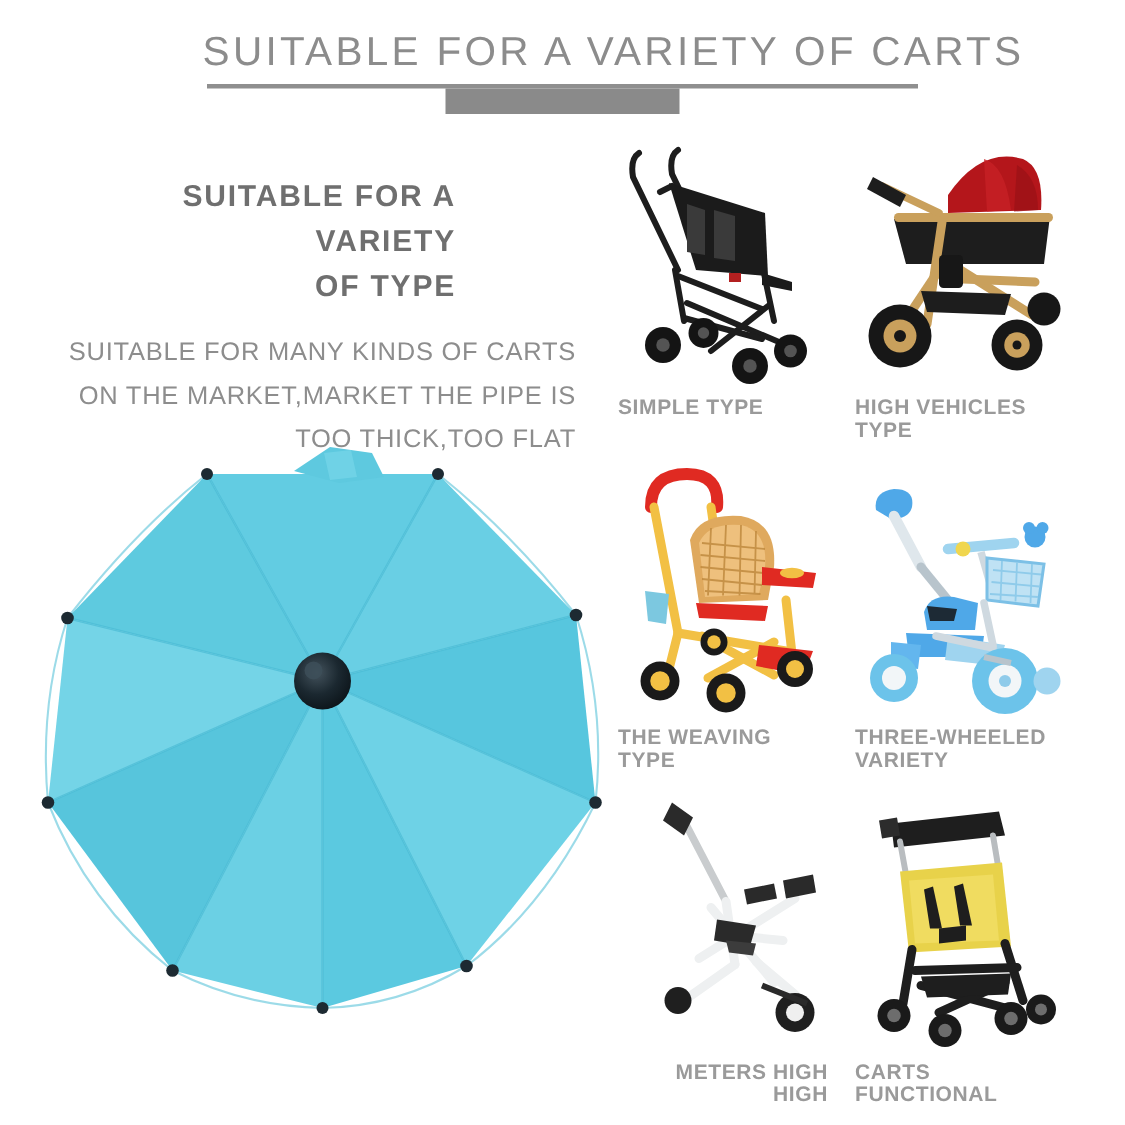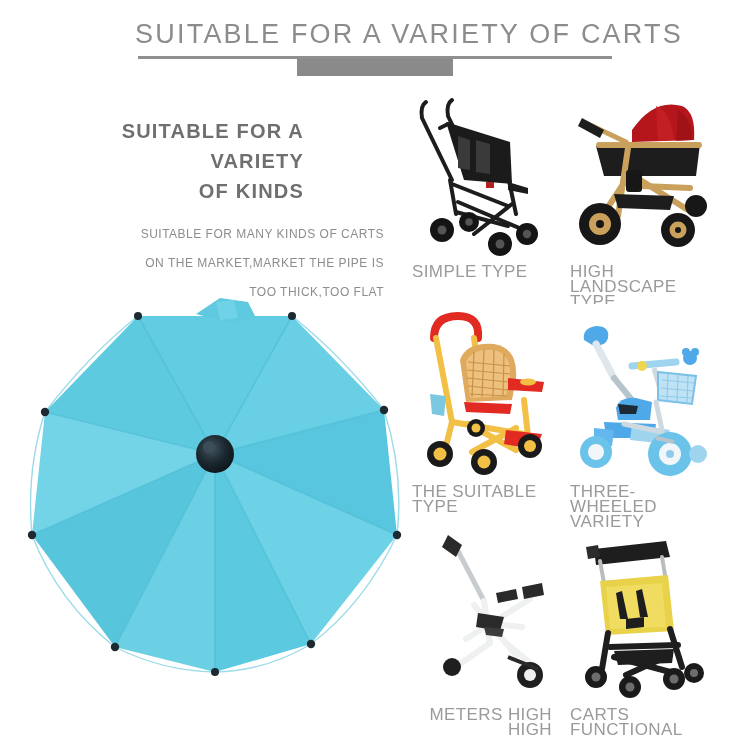--- a/index.html
+++ b/index.html
@@ -65,21 +65,21 @@
   .left-heading {
     font-size: 20px;
     color: #6f6f6f;
     font-weight: 700;
     letter-spacing: 1.2px;
     line-height: 30px;
     margin: 0 0 14px 0;
     width: 270px;
   }
   .left-body {
-    font-size: 12px;
+    font-size: 17px;
     color: #8d8d8d;
     letter-spacing: 0.5px;
     line-height: 29px;
     margin: 0;
   }
 
   
   .umbrella-wrap {
     position: absolute;
     left: 20px;
@@ -112,40 +112,41 @@
   .cart-photo {
     width: 152px;
     height: 178px;
     position: relative;
     overflow: hidden;
     background: #ffffff;
   }
   .cart-photo svg { display: block; }
   .cart-label {
     margin-top: 2px;
-    font-size: 17px;
+    font-size: 14px;
     line-height: 15px;
     color: #9a9a9a;
     letter-spacing: 0.4px;
     width: 140px;
+    font-weight: bold;
   }
 </style>
 </head>
 <body>
 
 <div class="header">
   <div class="header-title">SUITABLE FOR A VARIETY OF CARTS</div>
   <div class="header-rule"></div>
   <div class="header-block"></div>
 </div>
 
 <div class="left-col">
   <div class="left-heading">
     <span>SUITABLE FOR A VARIETY</span><br>
-    <span>OF KINDS</span>
+    <span>OF TYPE</span>
   </div>
   <div class="left-body">
     <span>SUITABLE FOR MANY KINDS OF CARTS</span><br>
     <span>ON THE MARKET,MARKET THE PIPE IS</span><br>
     <span>TOO THICK,TOO FLAT</span>
   </div>
 </div>
 
 <div class="umbrella-wrap">
   <svg class="umbrella-svg" width="390" height="395" viewBox="0 0 390 395">
@@ -295,21 +296,21 @@
           <circle cx="30" cy="140" r="11" fill="#c9a05c"></circle>
           <circle cx="30" cy="140" r="4" fill="#171717"></circle>
           <circle cx="108" cy="146" r="17" fill="#171717"></circle>
           <circle cx="108" cy="146" r="8.5" fill="#c9a05c"></circle>
           <circle cx="108" cy="146" r="3" fill="#171717"></circle>
           <circle cx="126" cy="122" r="11" fill="#171717"></circle>
         </g>
       </svg>
     </div>
     <div class="cart-label">
-      <span>HIGH LANDSCAPE</span><br>
+      <span>HIGH VEHICLES</span><br>
       <span>TYPE</span>
     </div>
   </div>
 
   <div class="cart-card c2">
     <div class="cart-photo">
       <svg width="152" height="178" viewBox="0 0 152 178">
 
         <path d="M22,34 Q22,12 46,12 Q68,12 66,34" stroke="#e02a22" stroke-width="8" fill="none" stroke-linecap="round"></path>
 
@@ -346,21 +347,21 @@
           <circle cx="72" cy="158" r="13" fill="#1a1a1a"></circle>
             <circle cx="72" cy="158" r="6.5" fill="#f2c044"></circle>
           <circle cx="118" cy="142" r="12" fill="#1a1a1a"></circle>
             <circle cx="118" cy="142" r="6" fill="#f2c044"></circle>
           <circle cx="64" cy="124" r="9" fill="#1a1a1a"></circle>
             <circle cx="64" cy="124" r="4.5" fill="#f2c044"></circle>
         </g>
       </svg>
     </div>
     <div class="cart-label">
-      <span>THE SUITABLE</span><br>
+      <span>THE WEAVING</span><br>
       <span>TYPE</span>
     </div>
   </div>
 
   <div class="cart-card c3">
     <div class="cart-photo">
       <svg width="152" height="178" viewBox="0 0 152 178">
 
         <path d="M14,36 Q12,24 26,22 Q40,22 38,34 Q36,42 24,42 Z" fill="#4fa8e8"></path>
         <path d="M26,40 L44,74" stroke="#dfe7ec" stroke-width="7" fill="none" stroke-linecap="round"></path>

